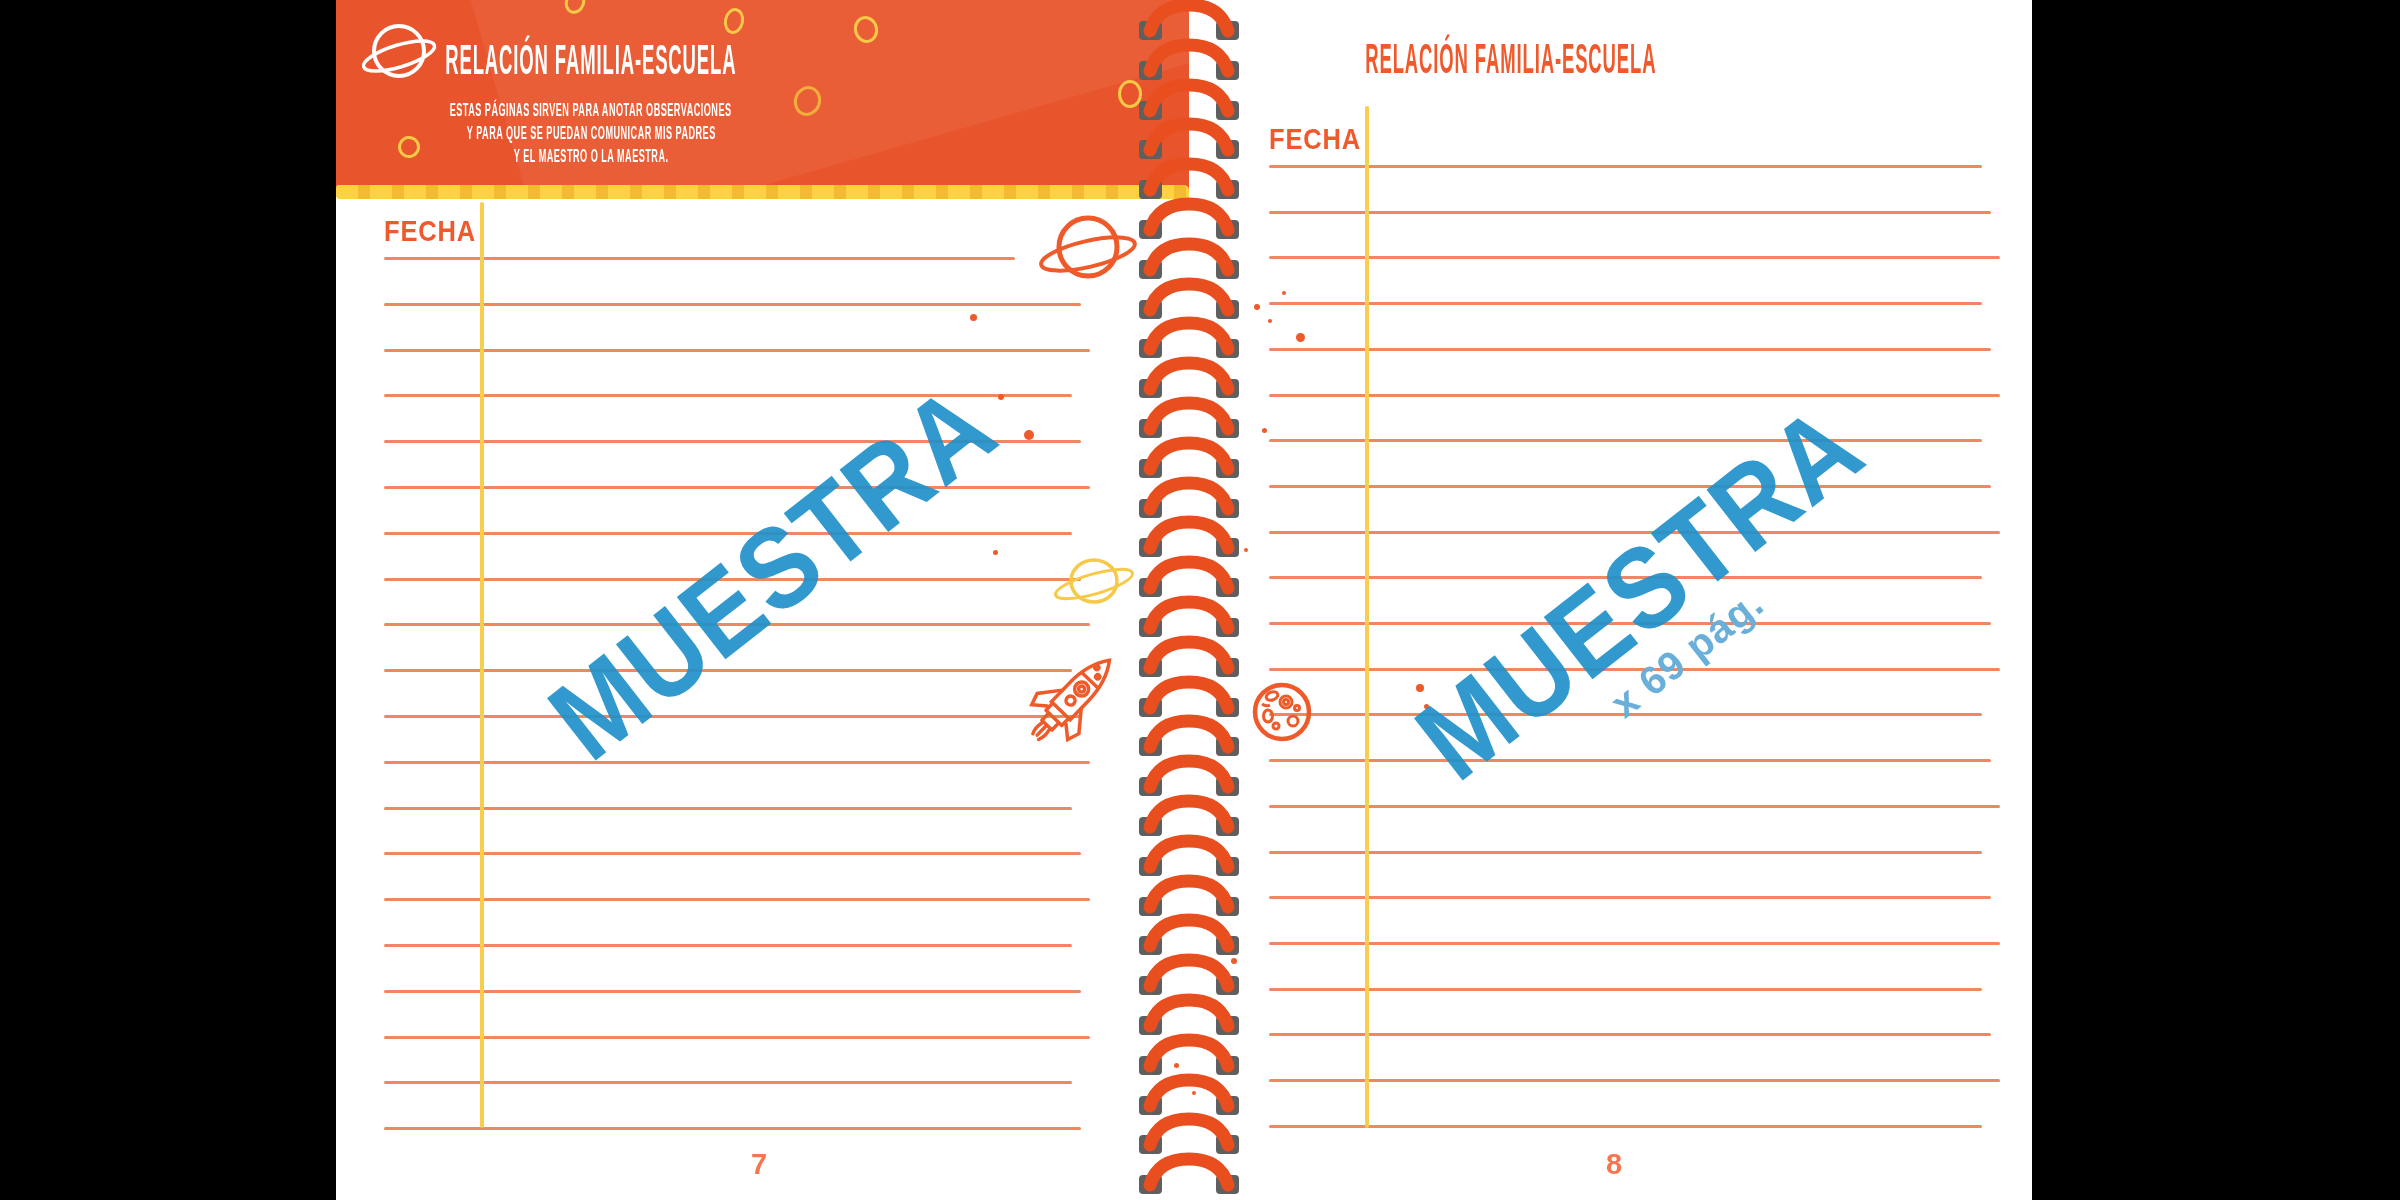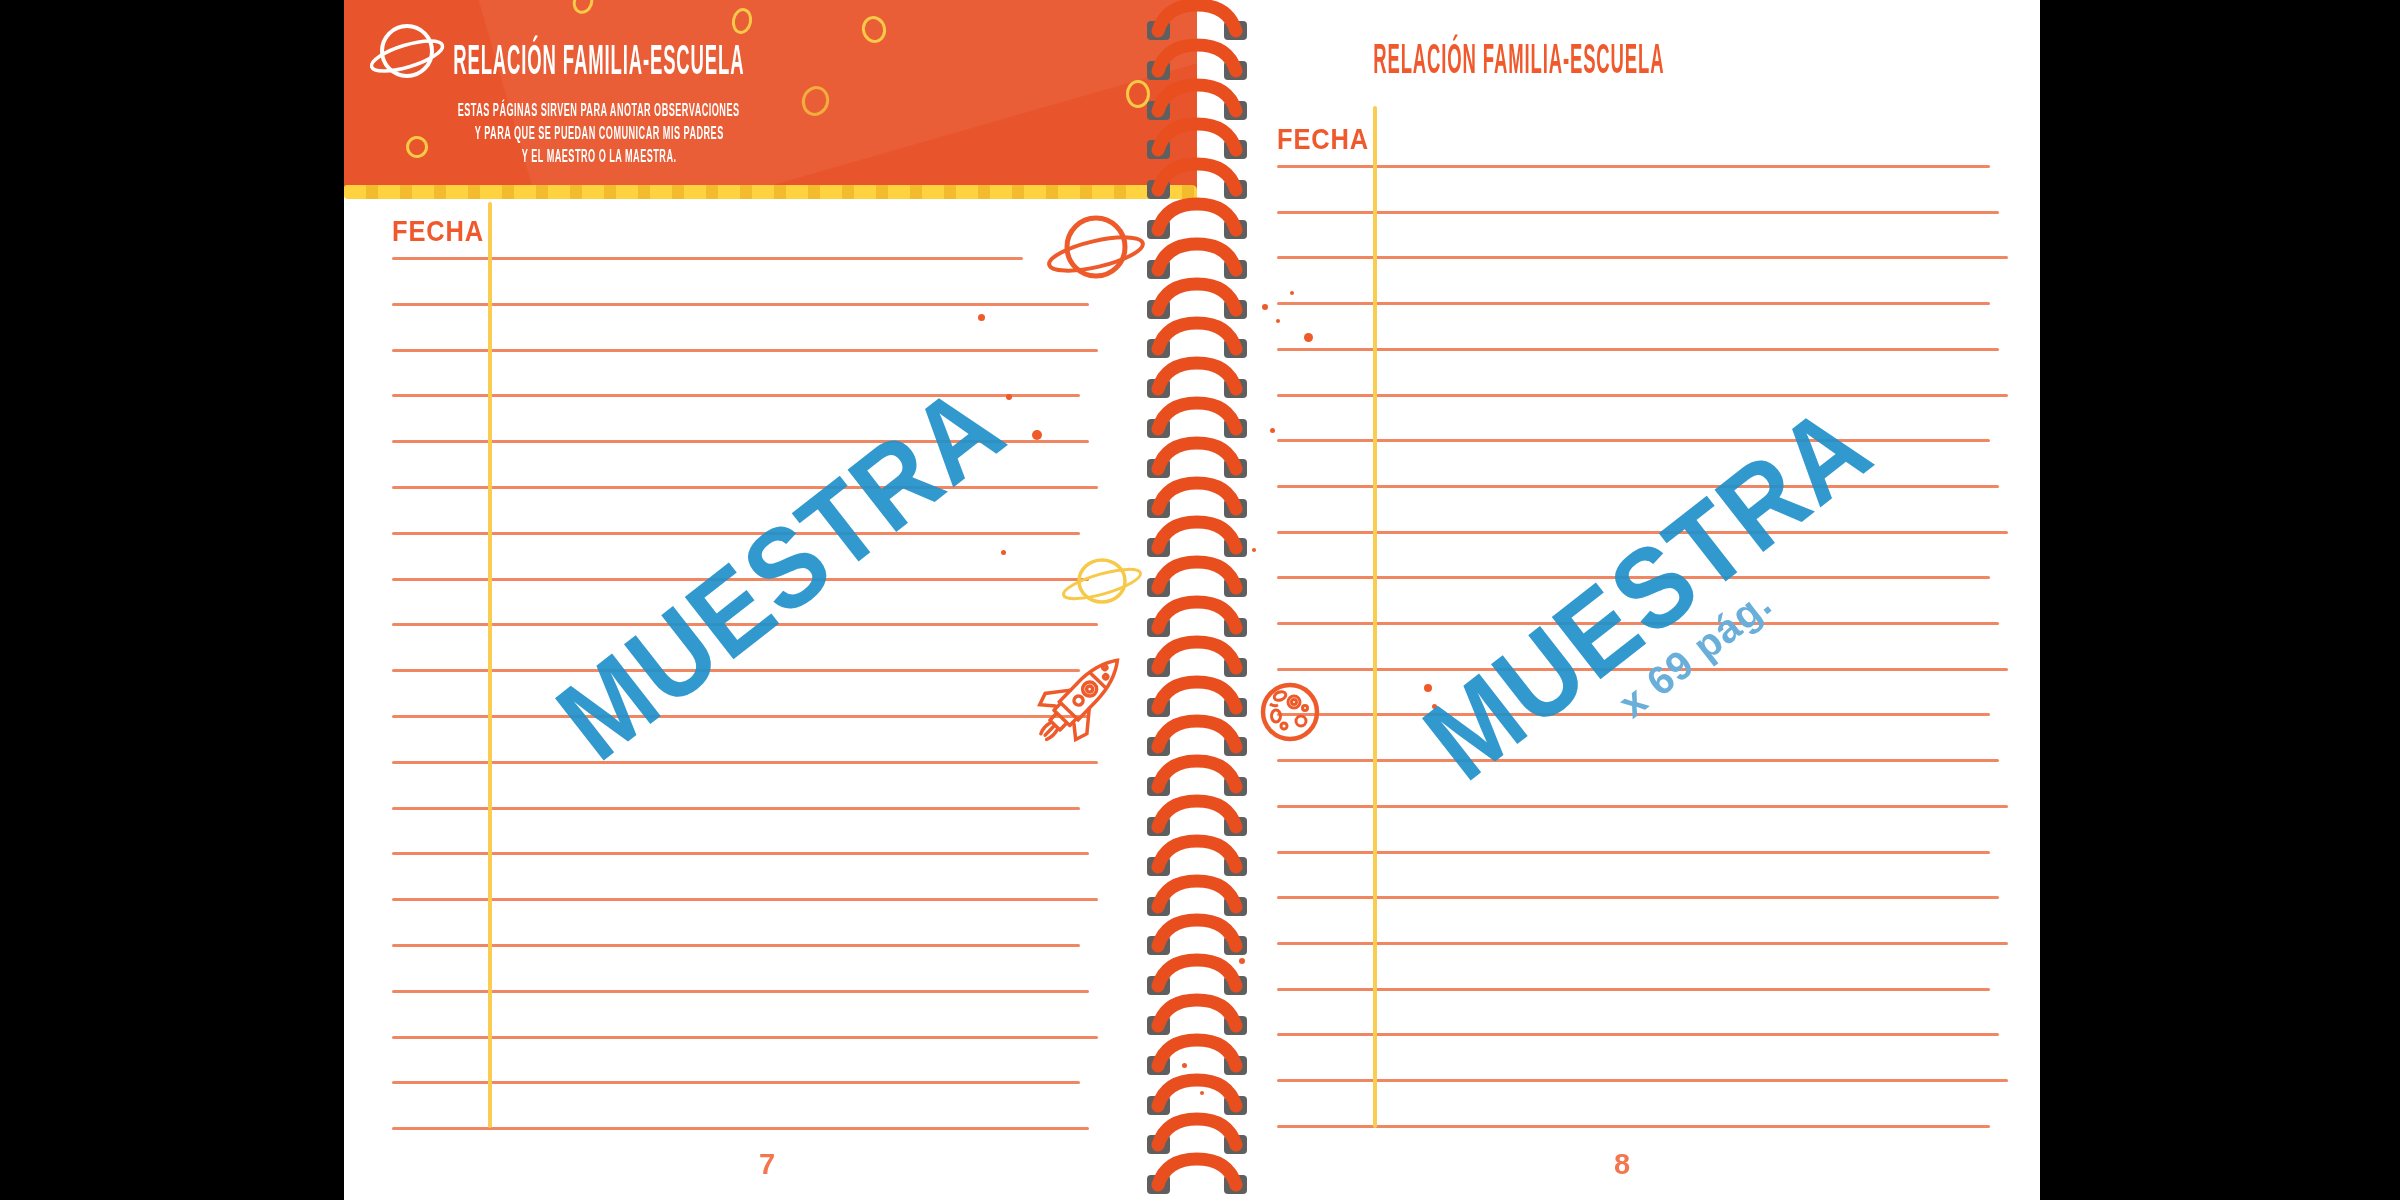--- a/index.html
+++ b/index.html
@@ -1,18 +1,18 @@
 <!DOCTYPE html>
 <html><head>
 <meta charset="utf-8">
 <style>
   html,body{margin:0;padding:0;background:#000;}
   .stage{position:relative;width:2400px;height:1200px;background:#000;overflow:hidden;
          font-family:"Liberation Sans",sans-serif;}
-  .spread{position:absolute;left:344px;top:0;width:1696px;height:1200px;background:#ffffff;overflow:hidden;}
+  .spread{position:absolute;left:336px;top:0;width:1696px;height:1200px;background:#ffffff;overflow:hidden;}
 
   
   .header{position:absolute;left:0;top:0;width:853px;height:190px;background:#E8542B;overflow:visible;z-index:3;}
   .header-clip{position:absolute;inset:0;overflow:hidden;}
   .swoosh{position:absolute;left:150px;top:-150px;width:760px;height:300px;background:rgba(255,255,255,.06);
           transform:rotate(-16deg);}
   .header-stripe{position:absolute;left:0;top:185px;width:853px;height:14px;z-index:4;
           background:repeating-linear-gradient(92deg,#FFD23F 0 22px,#F3BC2F 22px 34px);
           border-radius:3px 5px 2px 4px;}
   .htext{position:absolute;left:30px;top:38px;width:450px;display:flex;flex-direction:column;align-items:center;z-index:5;}

